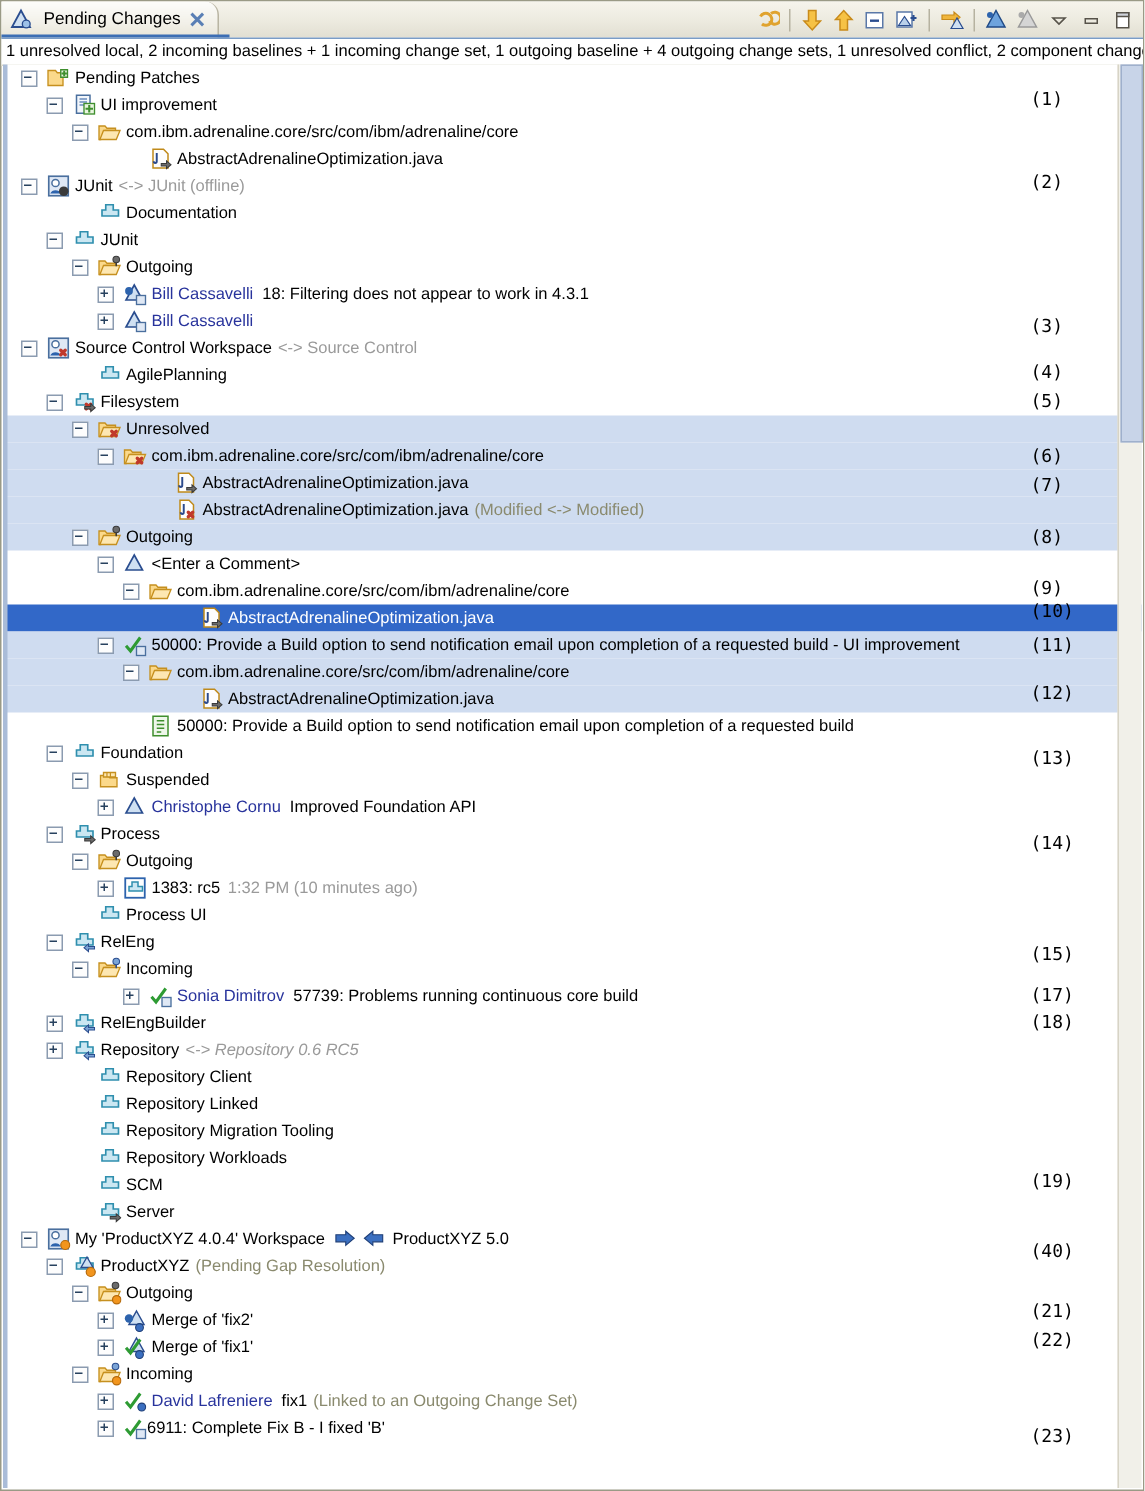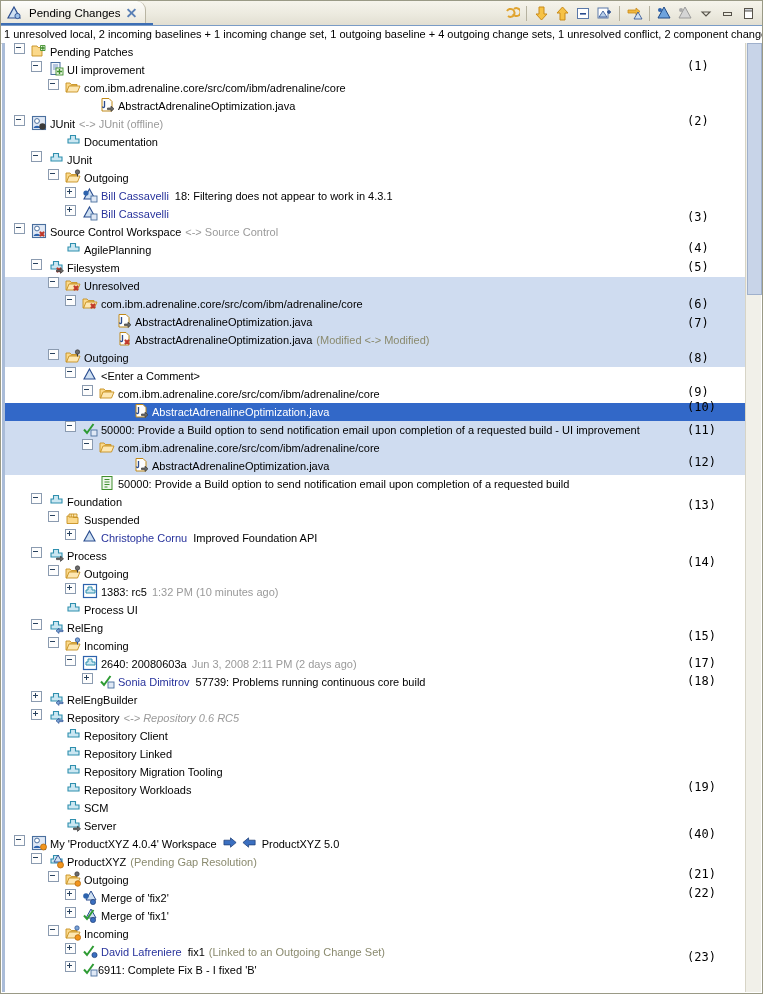--- a/index.html
+++ b/index.html
@@ -47,21 +47,21 @@
   .summary{
     height:17px;line-height:17px;padding:0 3px;font-size:11px;color:#000;
     background:#fff;border-bottom:1px solid #d8d5c6;white-space:nowrap;overflow:hidden;
   }
   
   .tree{
     position:absolute;left:1px;top:42px;right:1px;bottom:1px;overflow:hidden;background:#fff;
   }
   .row{
     position:relative;height:18px;line-height:18px;white-space:nowrap;
-    display:flex;font-size:11px;
+    display:flex;align-items:center;font-size:11px;
   }
   .row.sel-light{background:#cfdcf0;}
   .row.sel-dark{background:#3268c8;color:#fff;}
   .row.sel-dark .lbl,.row.sel-dark .sub{color:#fff;}
   .twisty{
     width:9px;height:9px;border:1px solid #8b9bb0;background:#fdfdfd;
     display:inline-block;position:relative;flex:none;cursor:pointer;
   }
   .twisty:before{content:"";position:absolute;left:1px;top:3px;width:5px;height:1px;background:#27415e;}
   .twisty.plus:after{content:"";position:absolute;left:3px;top:1px;width:1px;height:5px;background:#27415e;}
@@ -598,33 +598,20 @@
         <span class="spacer" style="width: 6px;"></span>
         <span class="ico">
           <svg width="16" height="16" viewBox="0 0 16 16">
             <path d="M1 13 V4 h4 l1.3 1.5 H12 v1.5 H5 L2.2 13 Z" fill="#fbd98b" stroke="#c6901f" stroke-width=".9"></path>
             <path d="M4 7 H15 L12.5 13 H1.6 Z" fill="#fde7b2" stroke="#c6901f" stroke-width=".9"></path>
             <circle cx="12.5" cy="3" r="2.2" fill="#7ba4d6" stroke="#2a4d8f" stroke-width=".7"></circle>
             <path d="M12.5 5 v2.5" stroke="#2a4d8f" stroke-width="1"></path>
           </svg>
         </span>
         <span class="lbl">Incoming</span>
-      </div>
-      <div class="row">
-        <span class="spacer" style="width: 63px;"></span>
-        <span class="twisty"></span>
-        <span class="spacer" style="width: 6px;"></span>
-        <span class="ico">
-          <svg width="16" height="16" viewBox="0 0 16 16">
-            <rect x="1.5" y="1.5" width="13" height="13" fill="#fff" stroke="#2d63ad" stroke-width="1.2"></rect>
-            <path d="M6 4 h4 v3 h3 v3 h-9 v-3 h2 z" fill="#cbe7f2" stroke="#2f8fae" stroke-width="1"></path>
-          </svg>
-        </span>
-        <span class="lbl">2640: 20080603a</span>
-        <span class="time">Jun 3, 2008 2:11 PM (2 days ago)</span>
       </div>
       <div class="row">
         <span class="spacer" style="width: 80px;"></span>
         <span class="twisty plus"></span>
         <span class="spacer" style="width: 6px;"></span>
         <span class="ico">
           <svg width="16" height="16" viewBox="0 0 16 16">
             <path d="M2 8.5 L5 12 L11.5 3" fill="none" stroke="#2e9b33" stroke-width="2"></path>
             <rect x="9" y="9" width="6" height="6" fill="#dfe8f5" stroke="#4a6f9e" stroke-width=".9"></rect>
           </svg>

